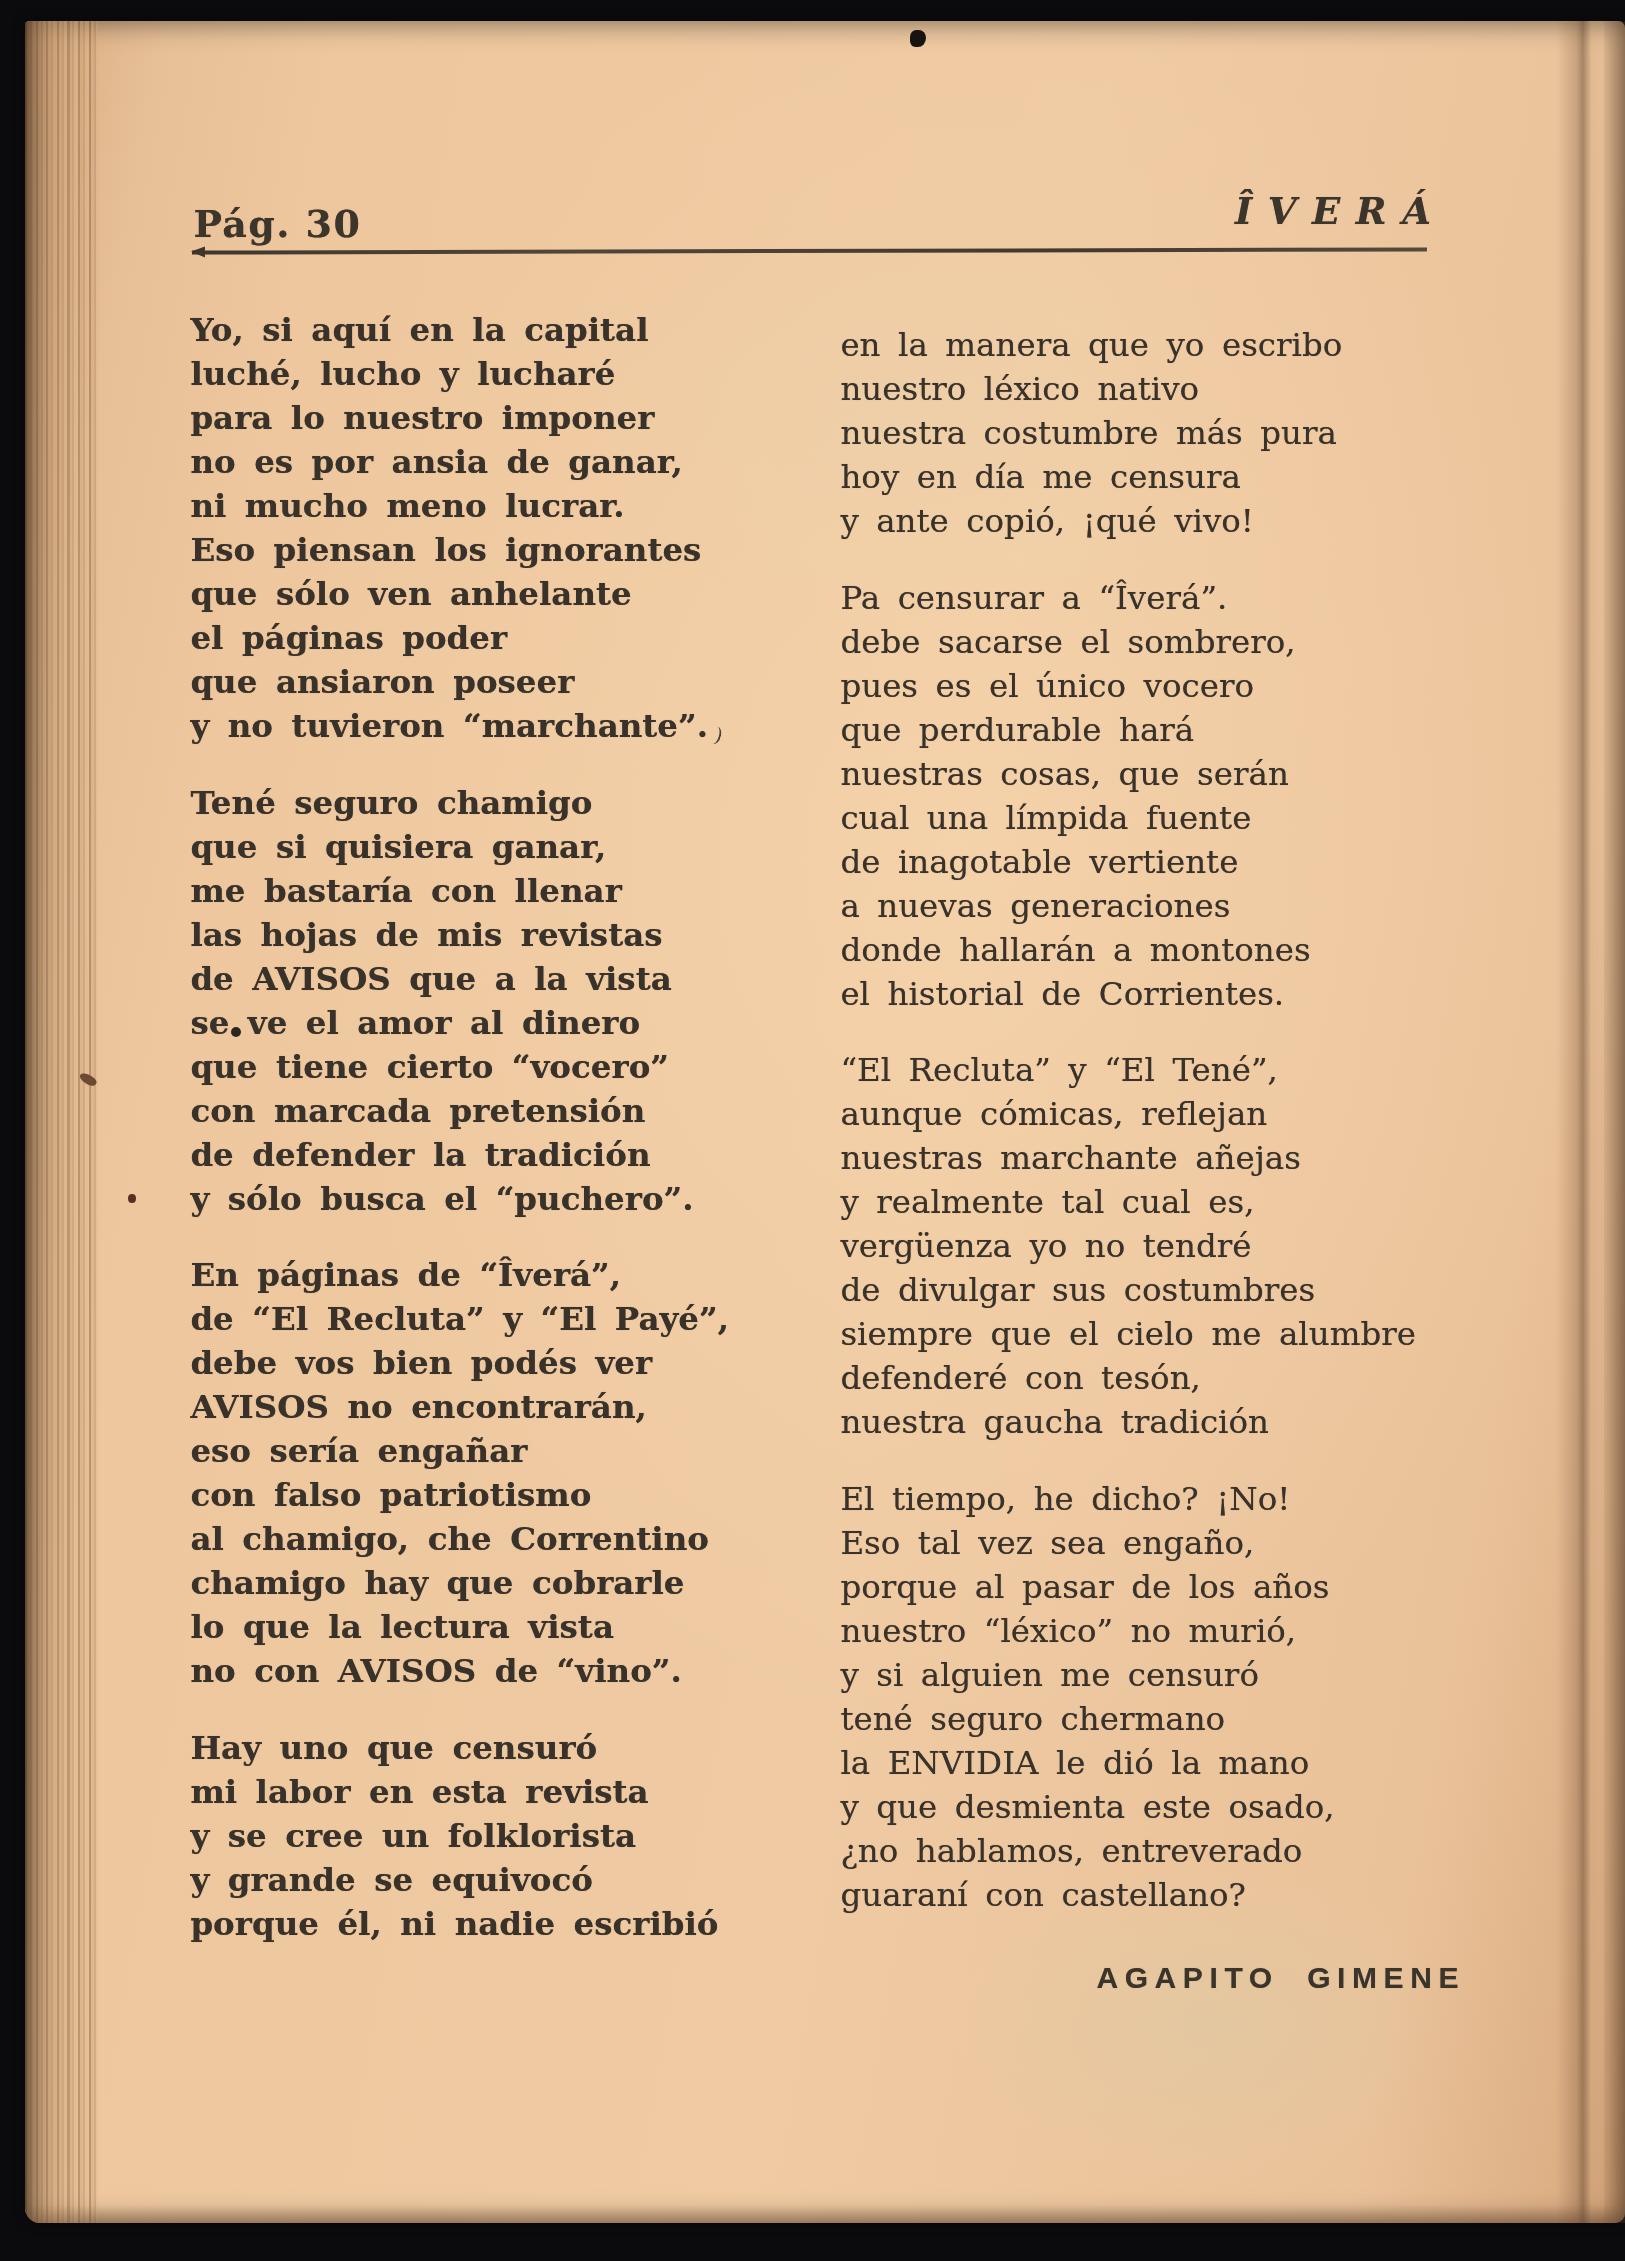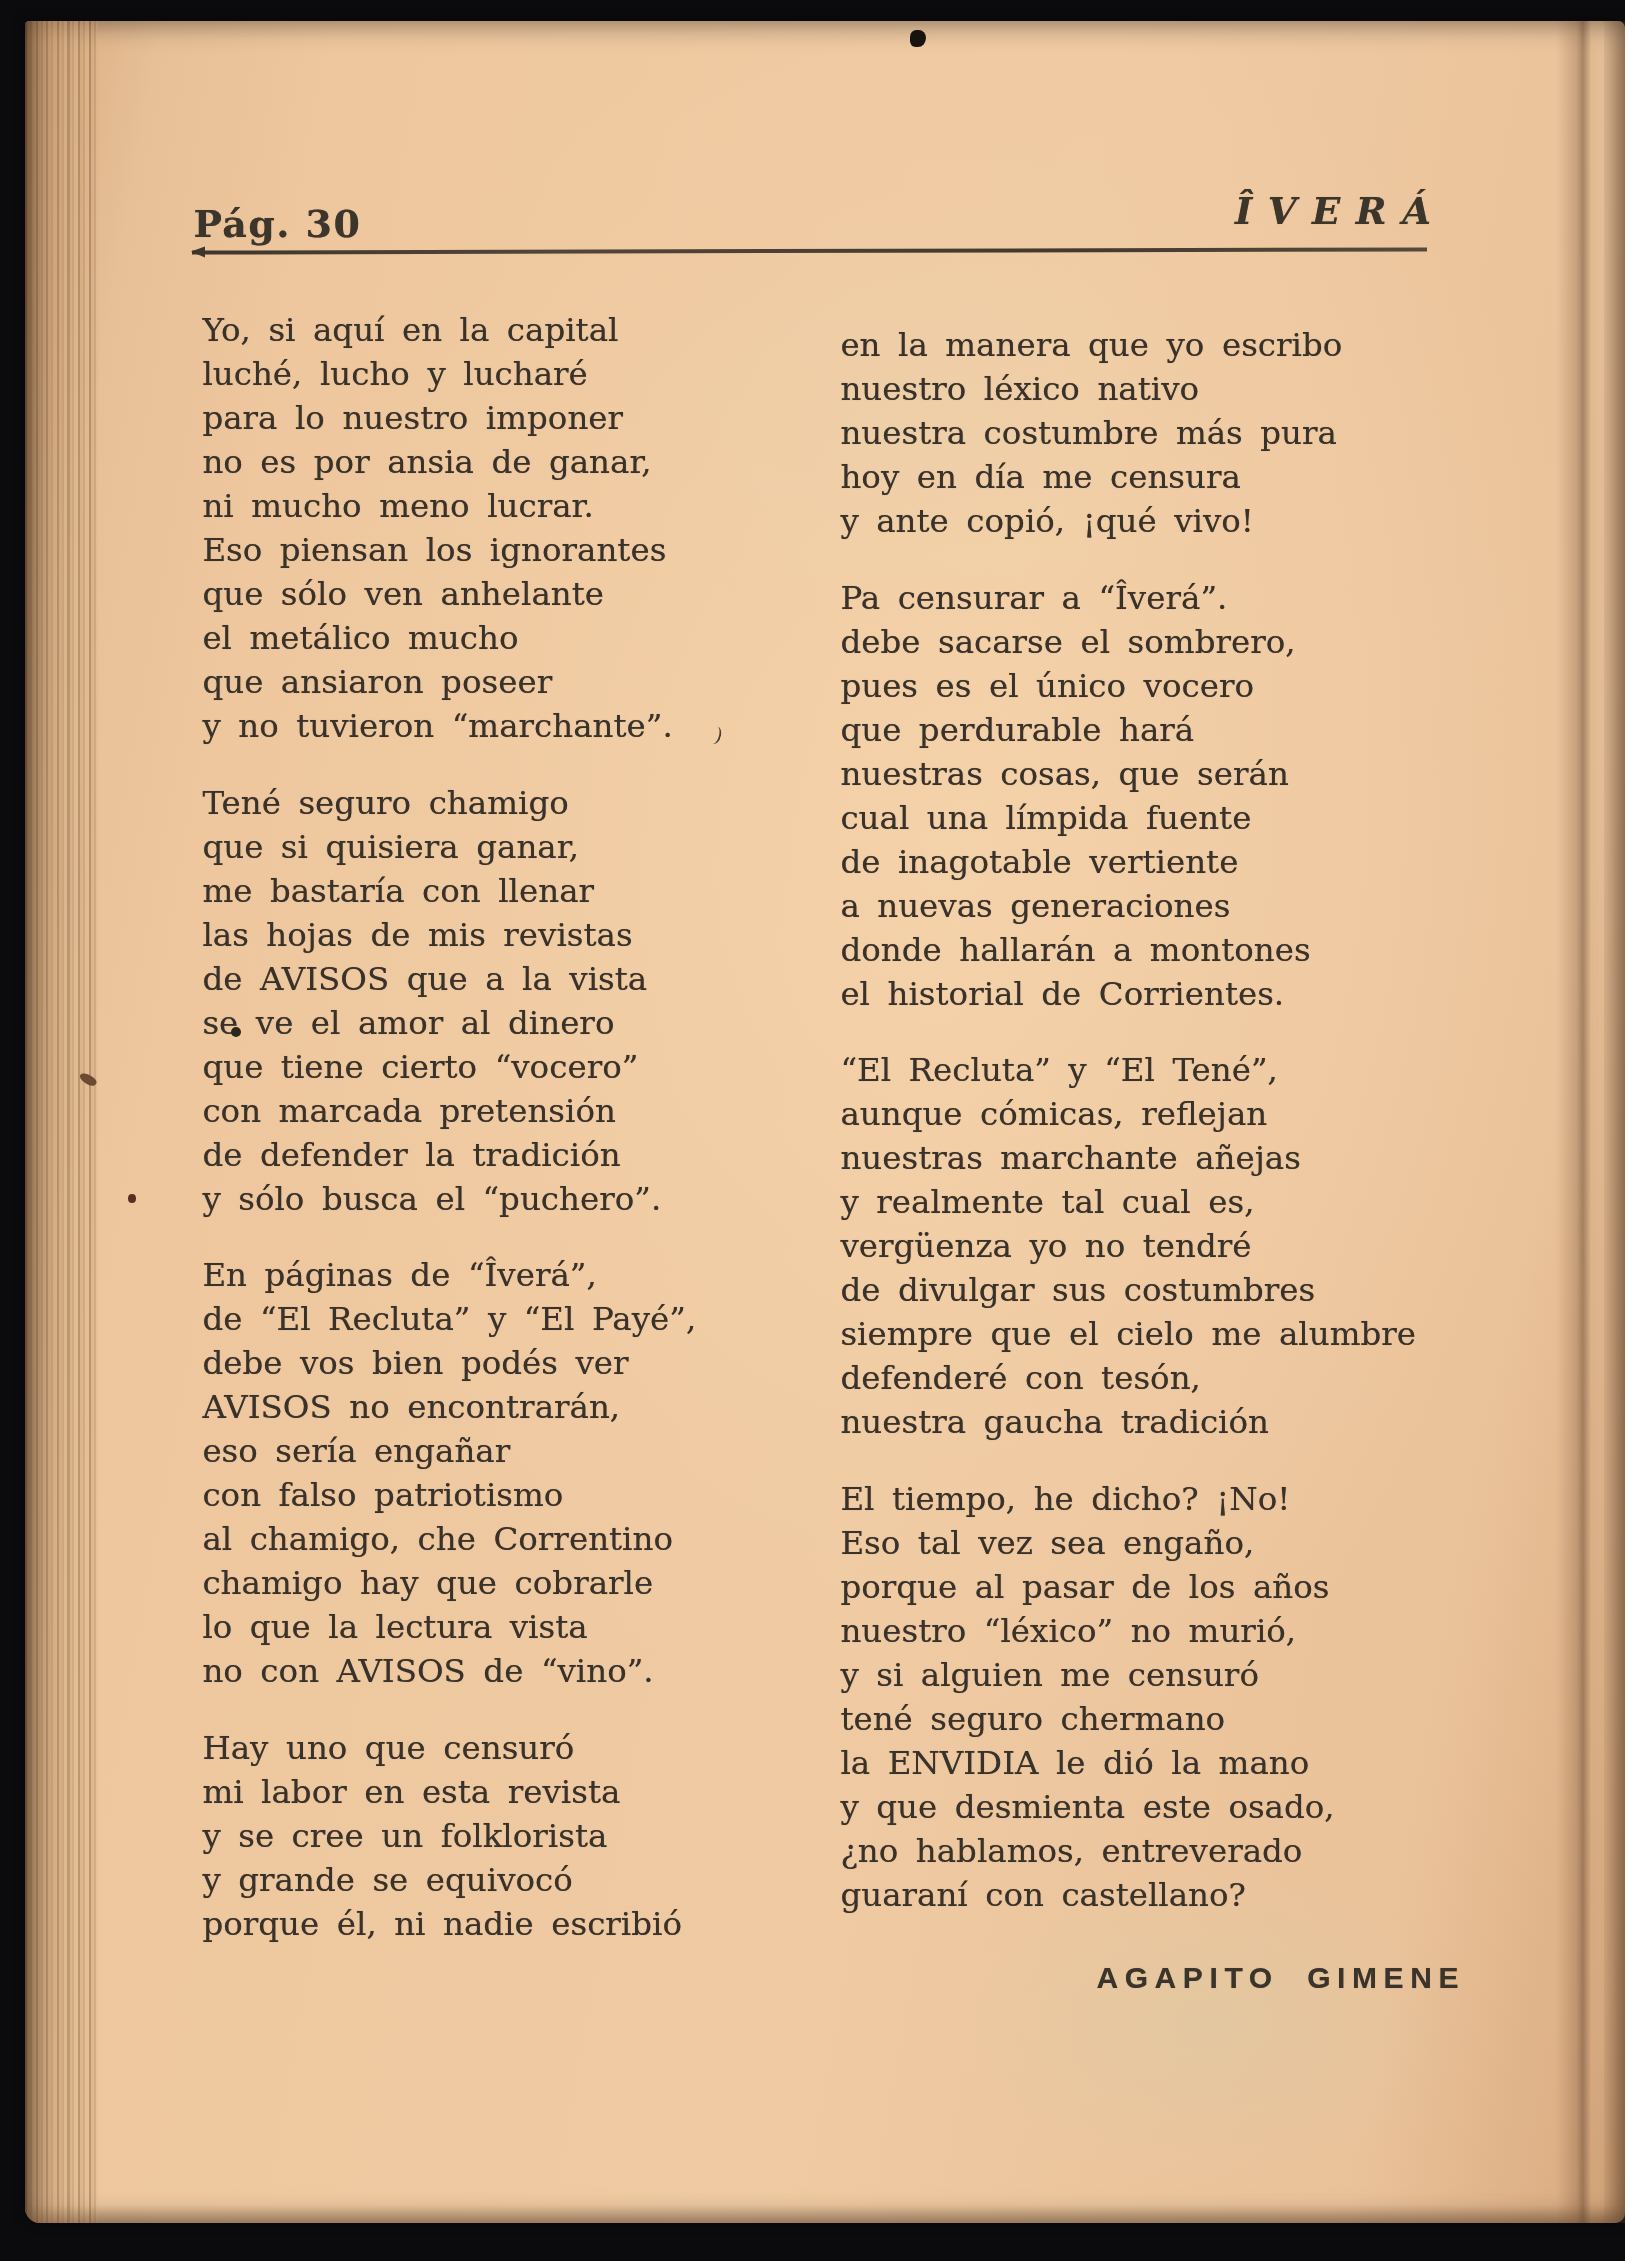--- a/index.html
+++ b/index.html
@@ -81,21 +81,21 @@
   
   .col{
     position:absolute;
     color:#38322a;
     font-size:32.5px;
     line-height:44px;
     word-spacing:0.22em;
     text-shadow:0 0 0.7px rgba(52,44,36,.55);
     white-space:nowrap;
   }
-  .col-left{left:177px;top:287px;width:622px;}
+  .col-left{left:165px;top:287px;width:622px;font-weight:bold;}
   .col-right{left:815px;top:302px;width:693px;}
   .stanza{margin:0 0 32.5px 0;}
   
   .signature{
     position:absolute;left:1071px;top:1940px;
     font-family:"Liberation Sans", sans-serif;
     font-weight:bold;
     font-size:30px;color:#3a342b;
     letter-spacing:0.22em;word-spacing:0.45em;
     text-shadow:0 0 0.7px rgba(55,47,40,.5);
@@ -124,21 +124,21 @@
 
     <div class="col col-left">
         <div class="stanza">
           <div class="line">Yo, si aquí en la capital</div>
           <div class="line">luché, lucho y lucharé</div>
           <div class="line">para lo nuestro imponer</div>
           <div class="line">no es por ansia de ganar,</div>
           <div class="line">ni mucho meno lucrar.</div>
           <div class="line">Eso piensan los ignorantes</div>
           <div class="line">que sólo ven anhelante</div>
-          <div class="line">el metálico mucho</div>
+          <div class="line">el páginas poder</div>
           <div class="line">que ansiaron poseer</div>
           <div class="line">y no tuvieron “marchante”.</div>
         </div>
         <div class="stanza">
           <div class="line">Tené seguro chamigo</div>
           <div class="line">que si quisiera ganar,</div>
           <div class="line">me bastaría con llenar</div>
           <div class="line">las hojas de mis revistas</div>
           <div class="line">de AVISOS que a la vista</div>
           <div class="line">se ve el amor al dinero</div>

